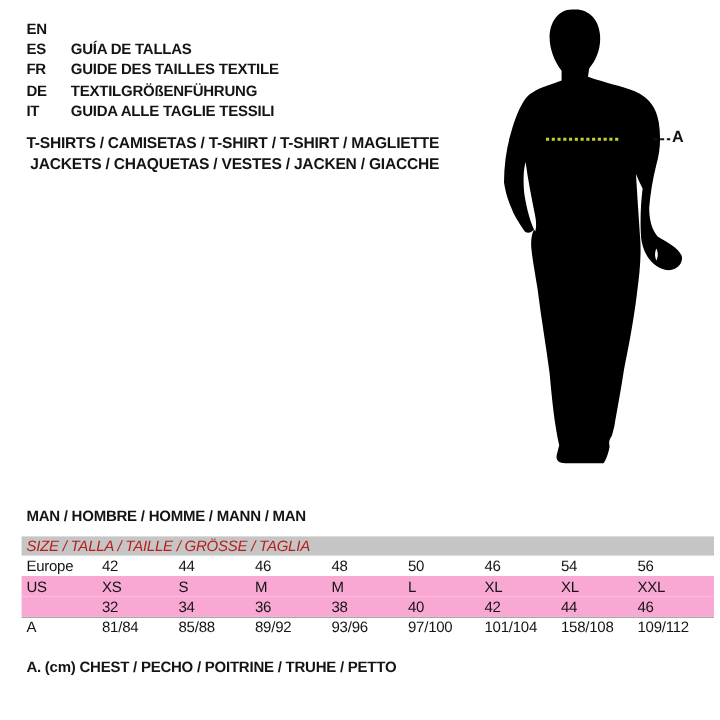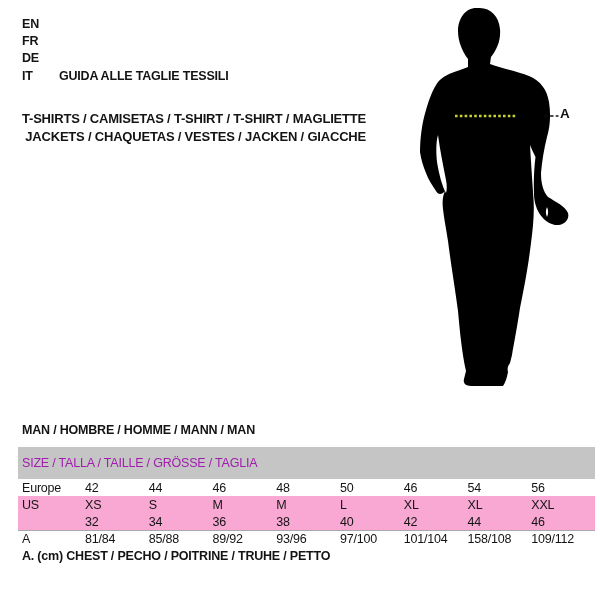--- a/index.html
+++ b/index.html
@@ -36,24 +36,24 @@
 
   
   .section-title {
     position: absolute; left: 22px; top: 423px;
     font-size: 12.5px; font-weight: 700; letter-spacing: -0.2px;
   }
 
   
   .size-table { position: absolute; left: 18px; top: 447px; width: 577px; font-size: 12.5px; }
   .thead {
-    background: #c5c5c5; height: 32px;
+    background: #c5c5c5; height: 16px;
     display: flex; align-items: center;
     padding-left: 4px; box-sizing: border-box;
-    letter-spacing: -0.2px; color: #a21caf;
+    letter-spacing: -0.2px; color: #b91c1c; font-style: italic;
   }
   .trow {
     display: grid;
     grid-template-columns: 67px repeat(8, 1fr);
     height: 17px; align-items: center;
     box-sizing: border-box;
   }
   .trow.shaded { background: #f9a8d4; }
   .trow.divider { border-top: 1px solid #a8a8a8; }
   .tlabel { padding-left: 4px; letter-spacing: -0.2px; }
@@ -68,24 +68,30 @@
 </head>
 <body>
 
 <div class="canvas">
 
   <div class="lang-list">
     <div class="lang-row">
       <span class="lang-code">EN</span>
     </div>
     <div class="lang-row">
+      <span class="lang-code">ES</span>
+      <span class="lang-label">GUÍA DE TALLAS</span>
+    </div>
+    <div class="lang-row">
       <span class="lang-code">FR</span>
+      <span class="lang-label">GUIDE DES TAILLES TEXTILE</span>
     </div>
     <div class="lang-row">
       <span class="lang-code">DE</span>
+      <span class="lang-label">TEXTILGRÖßENFÜHRUNG</span>
     </div>
     <div class="lang-row">
       <span class="lang-code">IT</span>
       <span class="lang-label">GUIDA ALLE TAGLIE TESSILI</span>
     </div>
   </div>
 
   <div class="categories">
     <div class="cat-line">T-SHIRTS / CAMISETAS / T-SHIRT / T-SHIRT / MAGLIETTE</div>
     <div class="cat-line">JACKETS / CHAQUETAS / VESTES / JACKEN / GIACCHE</div>

